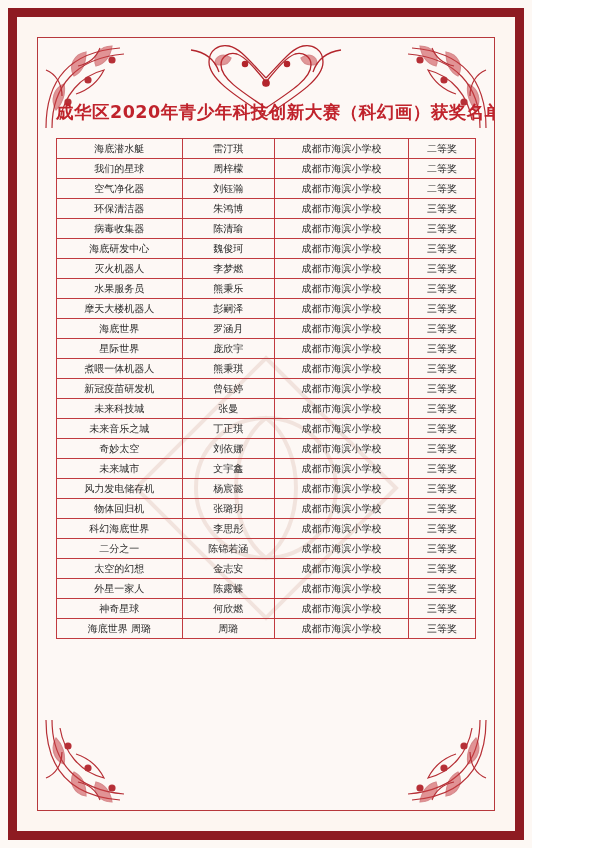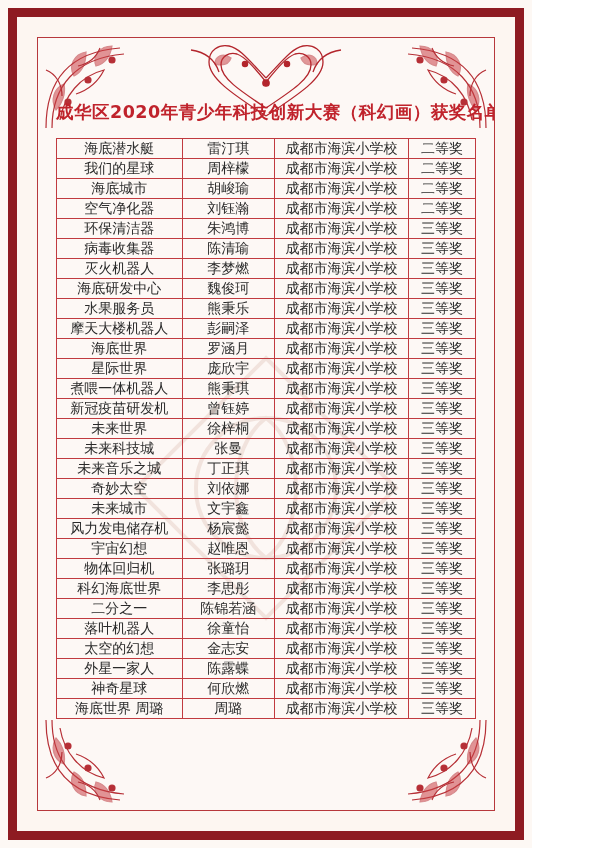--- a/index.html
+++ b/index.html
@@ -98,21 +98,21 @@
     letter-spacing: 0.5px;
     font-family: "DejaVu Sans", "Liberation Sans", sans-serif;
     margin-bottom: 14px;
     white-space: nowrap;
   }
 
   table.award-table {
     width: 100%;
     border-collapse: collapse;
     table-layout: fixed;
-    font-size: 14px;
+    font-size: 10px;
     font-family: "DejaVu Sans", "Liberation Sans", sans-serif;
   }
   table.award-table td {
     border: 1px solid #c13a3f;
     height: 19px;
     text-align: center;
     vertical-align: middle;
     color: #2a2a2a;
     padding: 0 2px;
     line-height: 17px;
@@ -244,56 +244,50 @@
                 <td>成都市海滨小学校</td>
                 <td>二等奖</td>
               </tr>
               <tr>
                 <td>我们的星球</td>
                 <td>周梓檬</td>
                 <td>成都市海滨小学校</td>
                 <td>二等奖</td>
               </tr>
               <tr>
-                <td>海底城市</td>
-                <td>胡峻瑜</td>
-                <td>成都市海滨小学校</td>
-                <td>二等奖</td>
-              </tr>
-              <tr>
                 <td>空气净化器</td>
                 <td>刘钰瀚</td>
                 <td>成都市海滨小学校</td>
                 <td>二等奖</td>
               </tr>
               <tr>
                 <td>环保清洁器</td>
                 <td>朱鸿博</td>
                 <td>成都市海滨小学校</td>
                 <td>三等奖</td>
               </tr>
               <tr>
                 <td>病毒收集器</td>
                 <td>陈清瑜</td>
                 <td>成都市海滨小学校</td>
                 <td>三等奖</td>
               </tr>
               <tr>
+                <td>海底研发中心</td>
+                <td>魏俊珂</td>
+                <td>成都市海滨小学校</td>
+                <td>三等奖</td>
+              </tr>
+              <tr>
                 <td>灭火机器人</td>
                 <td>李梦燃</td>
                 <td>成都市海滨小学校</td>
                 <td>三等奖</td>
               </tr>
               <tr>
-                <td>海底研发中心</td>
-                <td>魏俊珂</td>
-                <td>成都市海滨小学校</td>
-                <td>三等奖</td>
-              </tr>
-              <tr>
                 <td>水果服务员</td>
                 <td>熊秉乐</td>
                 <td>成都市海滨小学校</td>
                 <td>三等奖</td>
               </tr>
               <tr>
                 <td>摩天大楼机器人</td>
                 <td>彭嗣泽</td>
                 <td>成都市海滨小学校</td>
                 <td>三等奖</td>
@@ -316,26 +310,20 @@
                 <td>成都市海滨小学校</td>
                 <td>三等奖</td>
               </tr>
               <tr>
                 <td>新冠疫苗研发机</td>
                 <td>曾钰婷</td>
                 <td>成都市海滨小学校</td>
                 <td>三等奖</td>
               </tr>
               <tr>
-                <td>未来世界</td>
-                <td>徐梓桐</td>
-                <td>成都市海滨小学校</td>
-                <td>三等奖</td>
-              </tr>
-              <tr>
                 <td>未来科技城</td>
                 <td>张曼</td>
                 <td>成都市海滨小学校</td>
                 <td>三等奖</td>
               </tr>
               <tr>
                 <td>未来音乐之城</td>
                 <td>丁正琪</td>
                 <td>成都市海滨小学校</td>
                 <td>三等奖</td>
@@ -352,46 +340,34 @@
                 <td>成都市海滨小学校</td>
                 <td>三等奖</td>
               </tr>
               <tr>
                 <td>风力发电储存机</td>
                 <td>杨宸懿</td>
                 <td>成都市海滨小学校</td>
                 <td>三等奖</td>
               </tr>
               <tr>
-                <td>宇宙幻想</td>
-                <td>赵唯恩</td>
-                <td>成都市海滨小学校</td>
-                <td>三等奖</td>
-              </tr>
-              <tr>
                 <td>物体回归机</td>
                 <td>张璐玥</td>
                 <td>成都市海滨小学校</td>
                 <td>三等奖</td>
               </tr>
               <tr>
                 <td>科幻海底世界</td>
                 <td>李思彤</td>
                 <td>成都市海滨小学校</td>
                 <td>三等奖</td>
               </tr>
               <tr>
                 <td>二分之一</td>
                 <td>陈锦若涵</td>
-                <td>成都市海滨小学校</td>
-                <td>三等奖</td>
-              </tr>
-              <tr>
-                <td>落叶机器人</td>
-                <td>徐童怡</td>
                 <td>成都市海滨小学校</td>
                 <td>三等奖</td>
               </tr>
               <tr>
                 <td>太空的幻想</td>
                 <td>金志安</td>
                 <td>成都市海滨小学校</td>
                 <td>三等奖</td>
               </tr>
               <tr>

